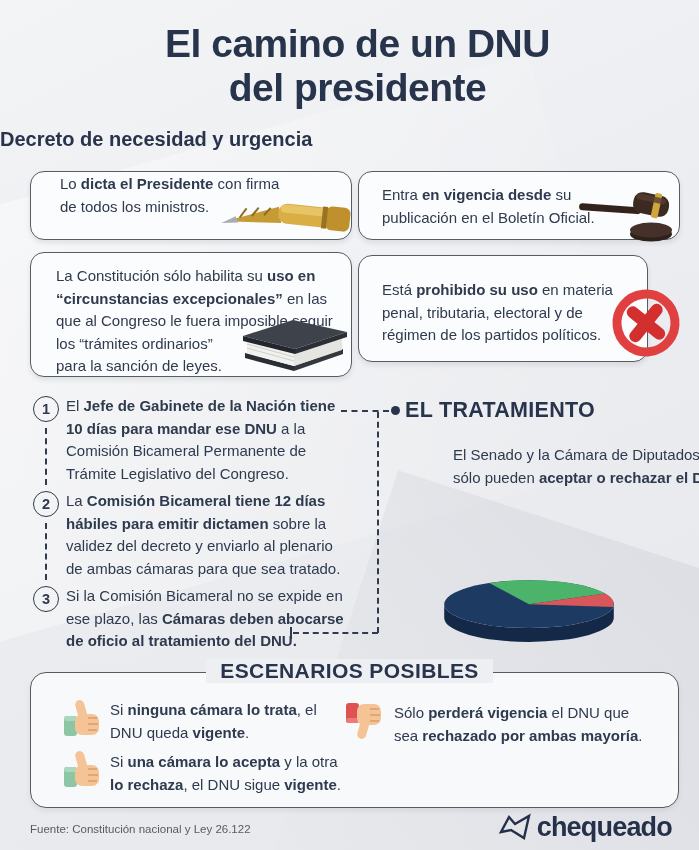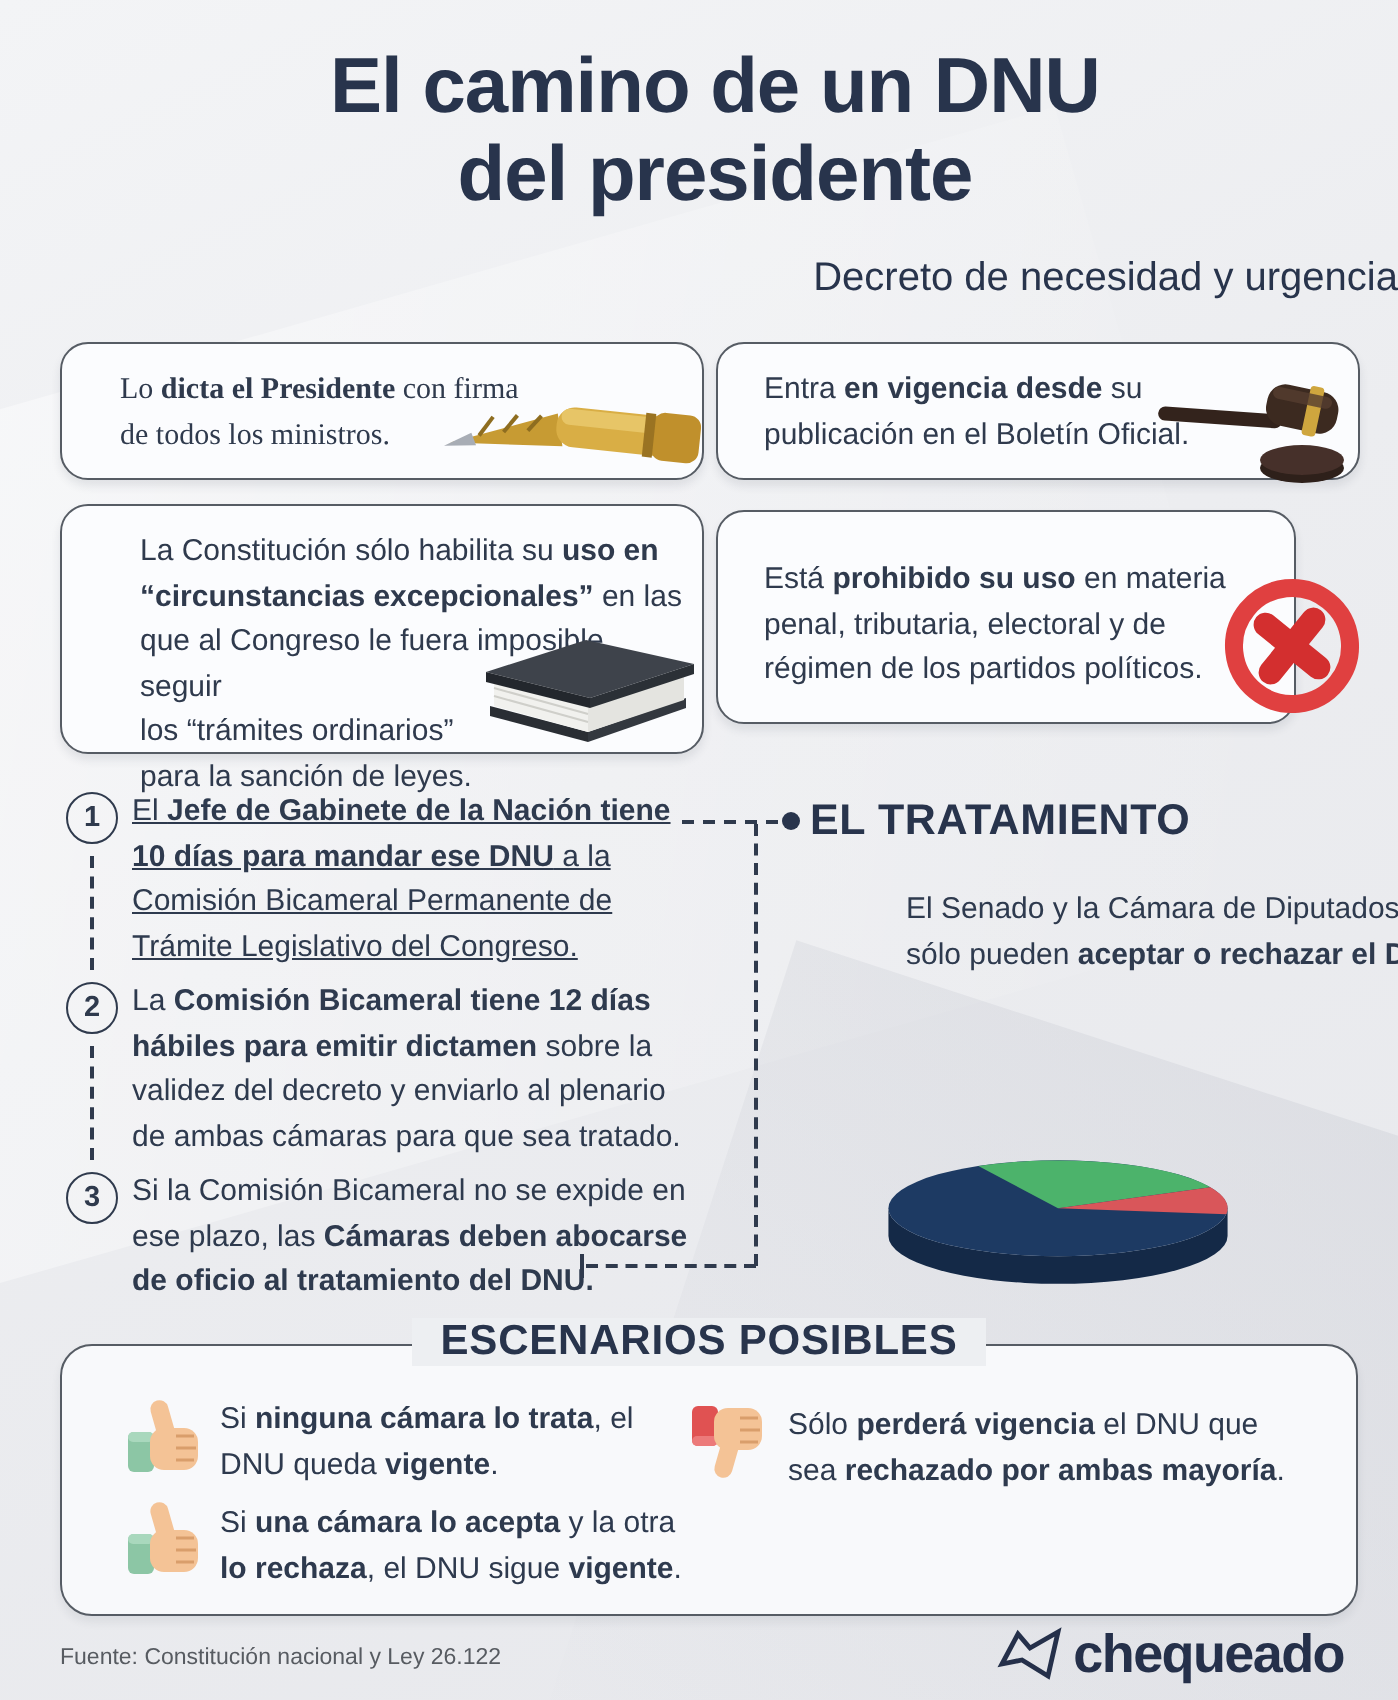--- a/index.html
+++ b/index.html
@@ -7,42 +7,42 @@
   .page { position:relative; width:699px; height:850px; margin:0 auto; overflow:hidden;
           background:linear-gradient(155deg,#f3f4f6 0%,#ecedf0 45%,#e7e8ec 100%); color:#2e3a4e; }
   .page::before { content:""; position:absolute; width:760px; height:420px; top:150px; left:-160px;
           background:linear-gradient(115deg, rgba(255,255,255,0.55), rgba(255,255,255,0)); transform:rotate(-16deg); }
   .page::after { content:""; position:absolute; width:520px; height:430px; bottom:-120px; right:-140px;
           background:linear-gradient(205deg, rgba(208,210,217,0.55), rgba(255,255,255,0)); transform:rotate(18deg); }
   .layer { position:absolute; inset:0; z-index:1; }
 
   .title { position:absolute; top:22px; left:16px; right:0; text-align:center; font-size:39px; line-height:1.14;
            font-weight:800; letter-spacing:-0.5px; color:#28344c; white-space:pre-line; }
-  .subtitle { position:absolute; top:128px; left:0; right:0; text-align:right; font-size:20px; font-weight:400; color:#28344c; }
+  .subtitle { position:absolute; top:128px; left:0; right:0; text-align:left; font-size:20px; font-weight:700; color:#28344c; }
 
   .ibox { position:absolute; background:#fbfcfe; border:1.2px solid #565c64; border-radius:14px;
           font-size:15px; line-height:1.5; color:#2f3a4d; box-shadow:0 3px 5px rgba(40,50,70,0.10); }
   .rich { white-space:pre-line; }
   b { font-weight:700; }
-  .b1 { left:30px;  top:171px; width:322px; height:69px;  padding:12px 10px 10px 29px;font-family:Liberation Serif, serif; }
+  .b1 { left:30px;  top:171px; width:322px; height:69px;  padding:1px 10px 10px 29px; }
   .b2 { left:358px; top:171px; width:322px; height:69px;  padding:12px 10px 10px 23px; }
-  .b3 { left:30px;  top:252px; width:322px; height:125px; padding:12px 10px 10px 39px; }
+  .b3 { left:30px;  top:252px; width:322px; height:125px; padding:12px 10px 10px 25px; }
   .b4 { left:358px; top:255px; width:290px; height:107px; padding:23px 10px 10px 23px; }
 
   .icon-abs { position:absolute; }
   .pen-pos   { left:222px; top:191px; width:136px; height:50px; }
   .gavel-pos { left:577px; top:185px; width:100px; height:58px; }
   .book-pos  { left:237px; top:315px; width:116px; height:60px; }
   .x-pos     { left:607px; top:282px; width:78px; height:82px; }
 
   .stepnum { position:absolute; left:33px; width:26px; height:26px; border:1.7px solid #2f3a4d; border-radius:50%;
              display:flex; align-items:center; justify-content:center; font-size:14.5px; font-weight:600; color:#2f3a4d; }
   .sn1 { top:396px; } .sn2 { top:491px; } .sn3 { top:586px; }
   .steptext { position:absolute; left:66px; width:302px; font-size:15px; line-height:1.5; }
-  .st1 { top:395px;text-decoration:underline; } .st2 { top:490px; } .st3 { top:585px; }
+  .st1 { top:395px; } .st2 { top:490px; } .st3 { top:585px; }
   .vdash { position:absolute; left:45px; width:0; border-left:2.2px dashed #2f3a4d; }
   .vd1 { top:428px; height:57px; } .vd2 { top:523px; height:57px; }
 
   .conn-v { position:absolute; left:377px; top:412px; height:221px; width:0; border-left:2.2px dashed #2f3a4d; }
   .conn-h-top { position:absolute; left:341px; top:410px; width:48px; height:0; border-top:2.2px dashed #2f3a4d; }
   .conn-h-bot { position:absolute; left:293px; top:632px; width:85px; height:0; border-top:2.2px dashed #2f3a4d; }
   .conn-tick  { position:absolute; left:290px; top:627px; width:0; height:12px; border-left:2.2px solid #2f3a4d; }
   .trat-bullet { position:absolute; left:391px; top:406px; width:9px; height:9px; border-radius:50%; background:#28344c; }
 
   .trat-head { position:absolute; left:405px; top:398px; font-size:21.5px; font-weight:800; letter-spacing:0.3px; color:#28344c; }

